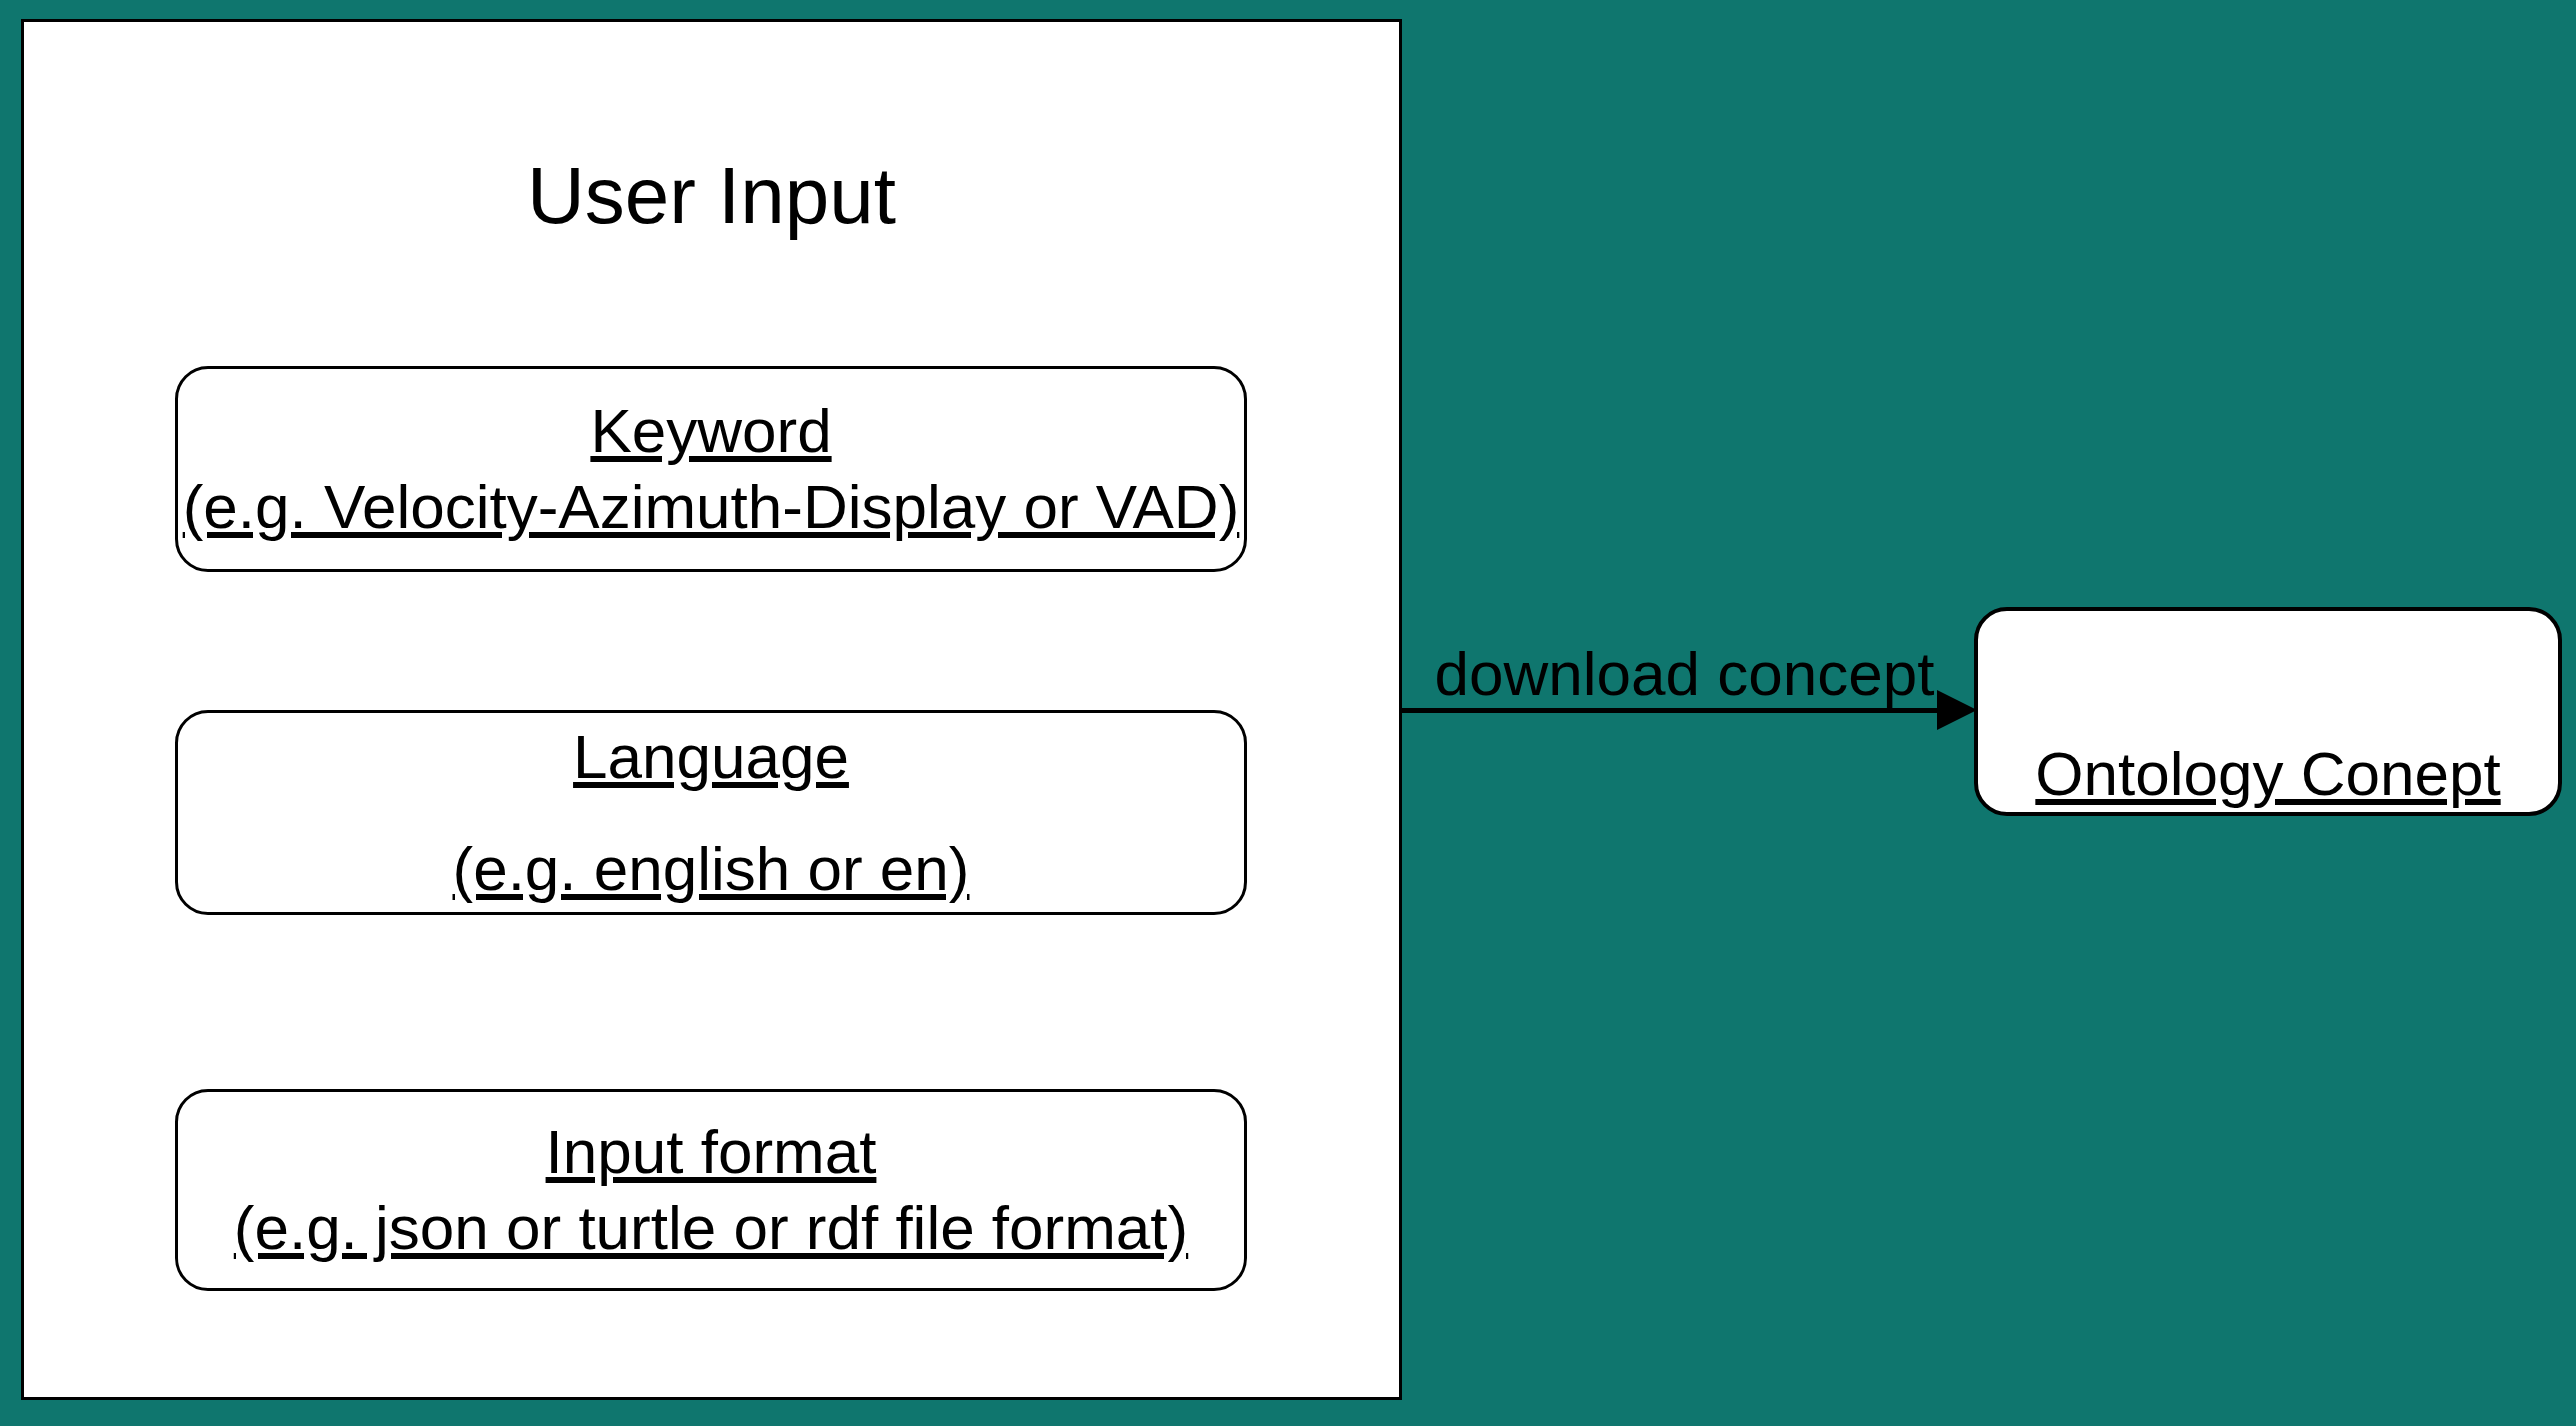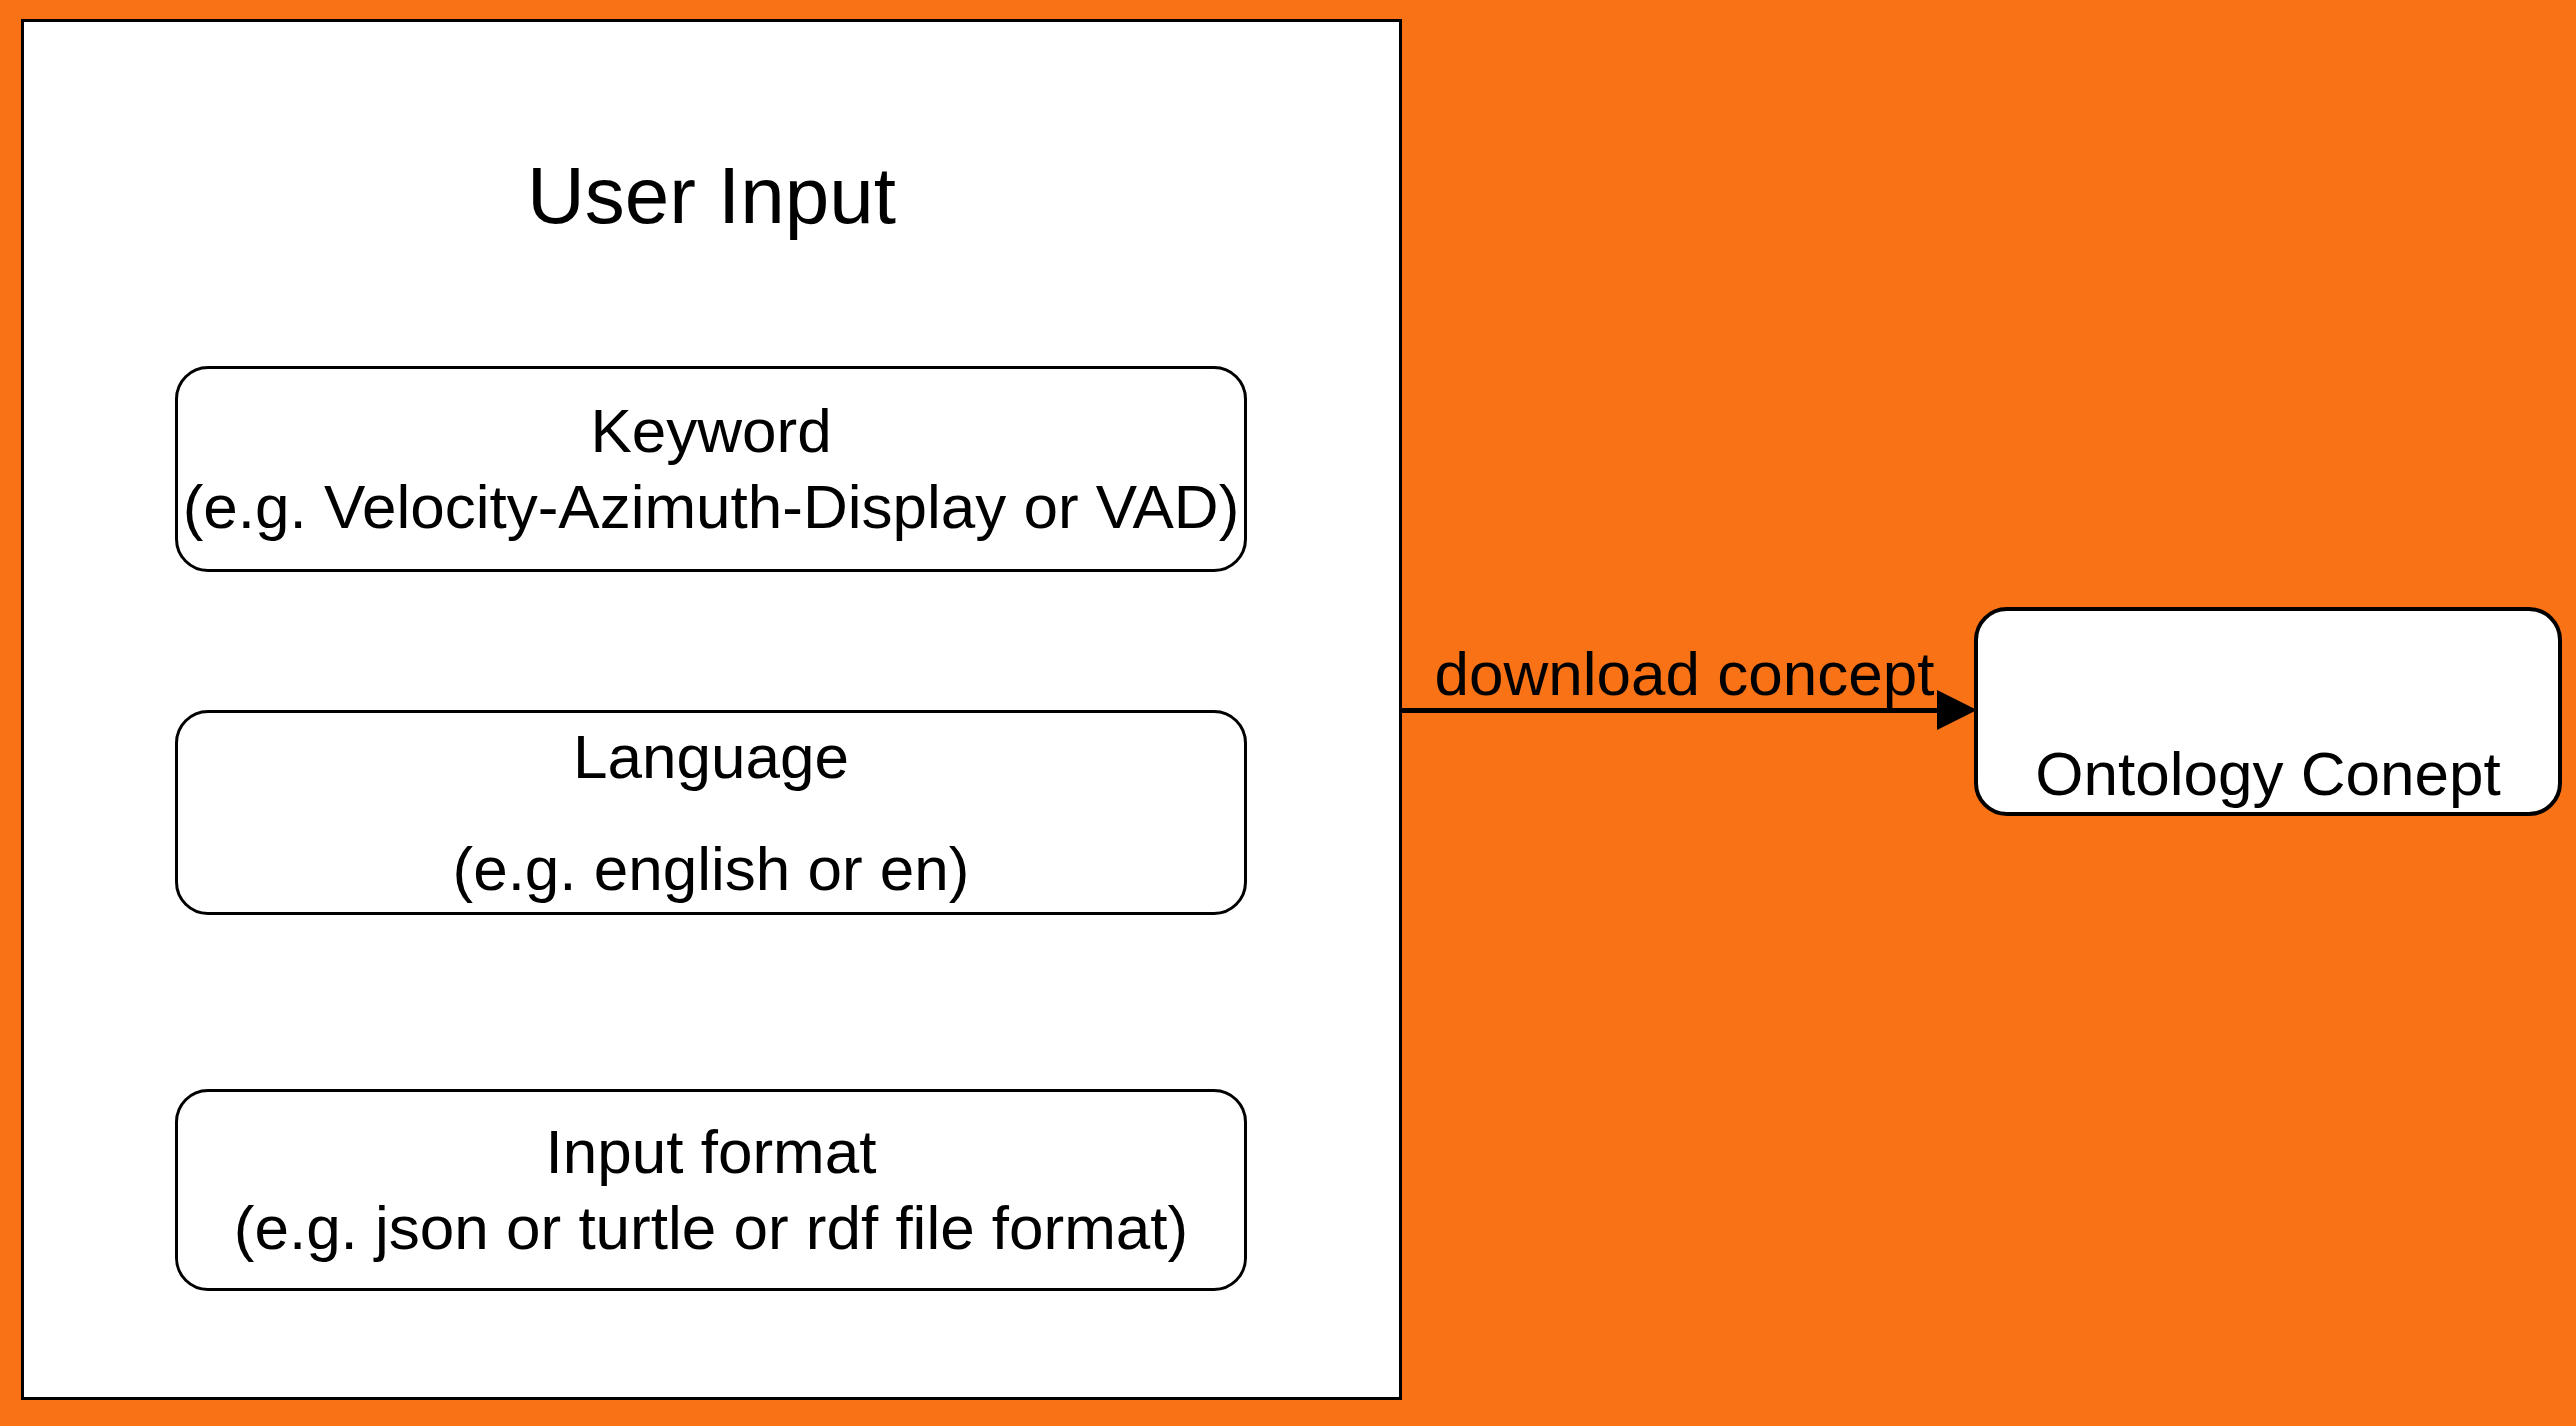--- a/index.html
+++ b/index.html
@@ -10,21 +10,21 @@
   body {
     width: 2576px;
     height: 1426px;
     font-family: "Liberation Sans", sans-serif;
     color: #000000;
   }
   .canvas {
     position: relative;
     width: 2576px;
     height: 1426px;
-    background: #f97316;
+    background: #0f766e;
     overflow: hidden;
   }
   .outer-box {
     position: absolute;
     left: 21px;
     top: 18.7px;
     width: 1381px;
     height: 1381px;
     border: 3.9px solid #000000;
     box-sizing: border-box;
@@ -50,20 +50,21 @@
     flex-direction: column;
     align-items: center;
     justify-content: center;
     text-align: center;
     font-size: 62px;
     line-height: 1.22;
     white-space: nowrap;
   }
   .node .node-line {
     display: block;
+    text-decoration: underline;
   }
   #box-keyword {
     left: 175px;
     top: 366px;
     width: 1072px;
     height: 206px;
   }
   #box-language {
     left: 175px;
     top: 710px;

